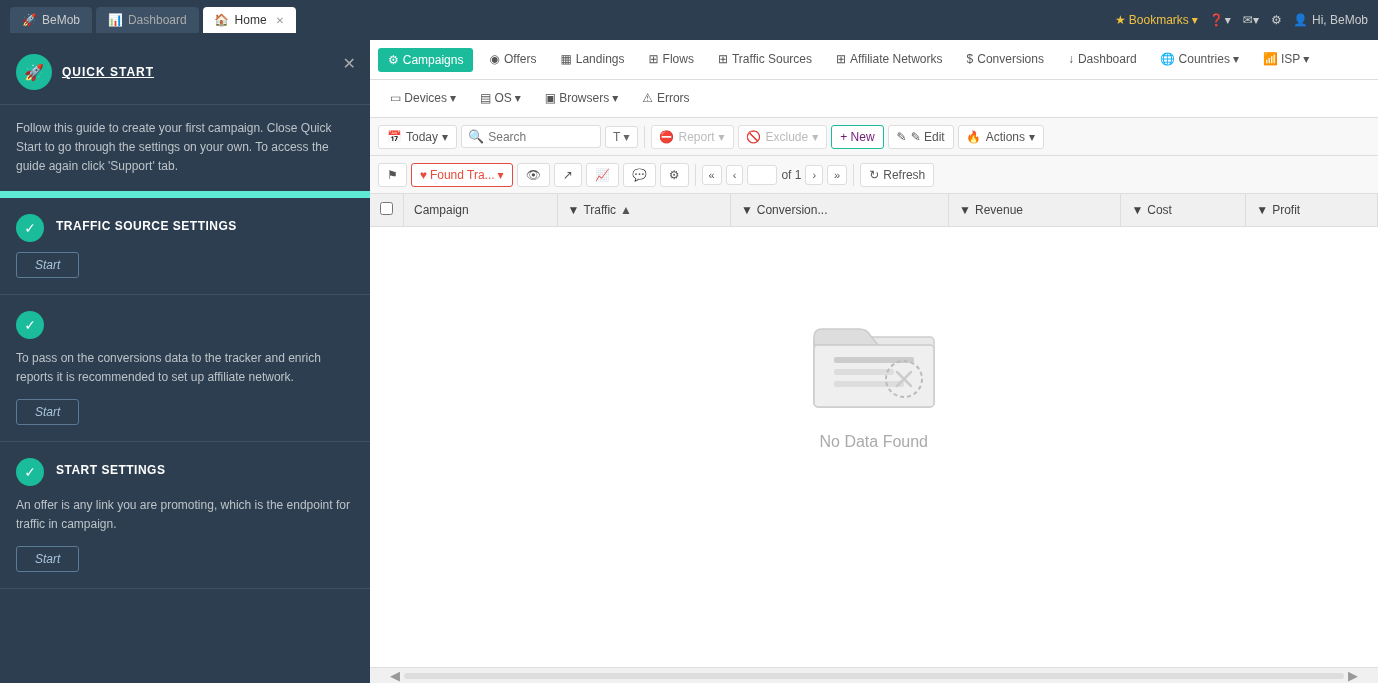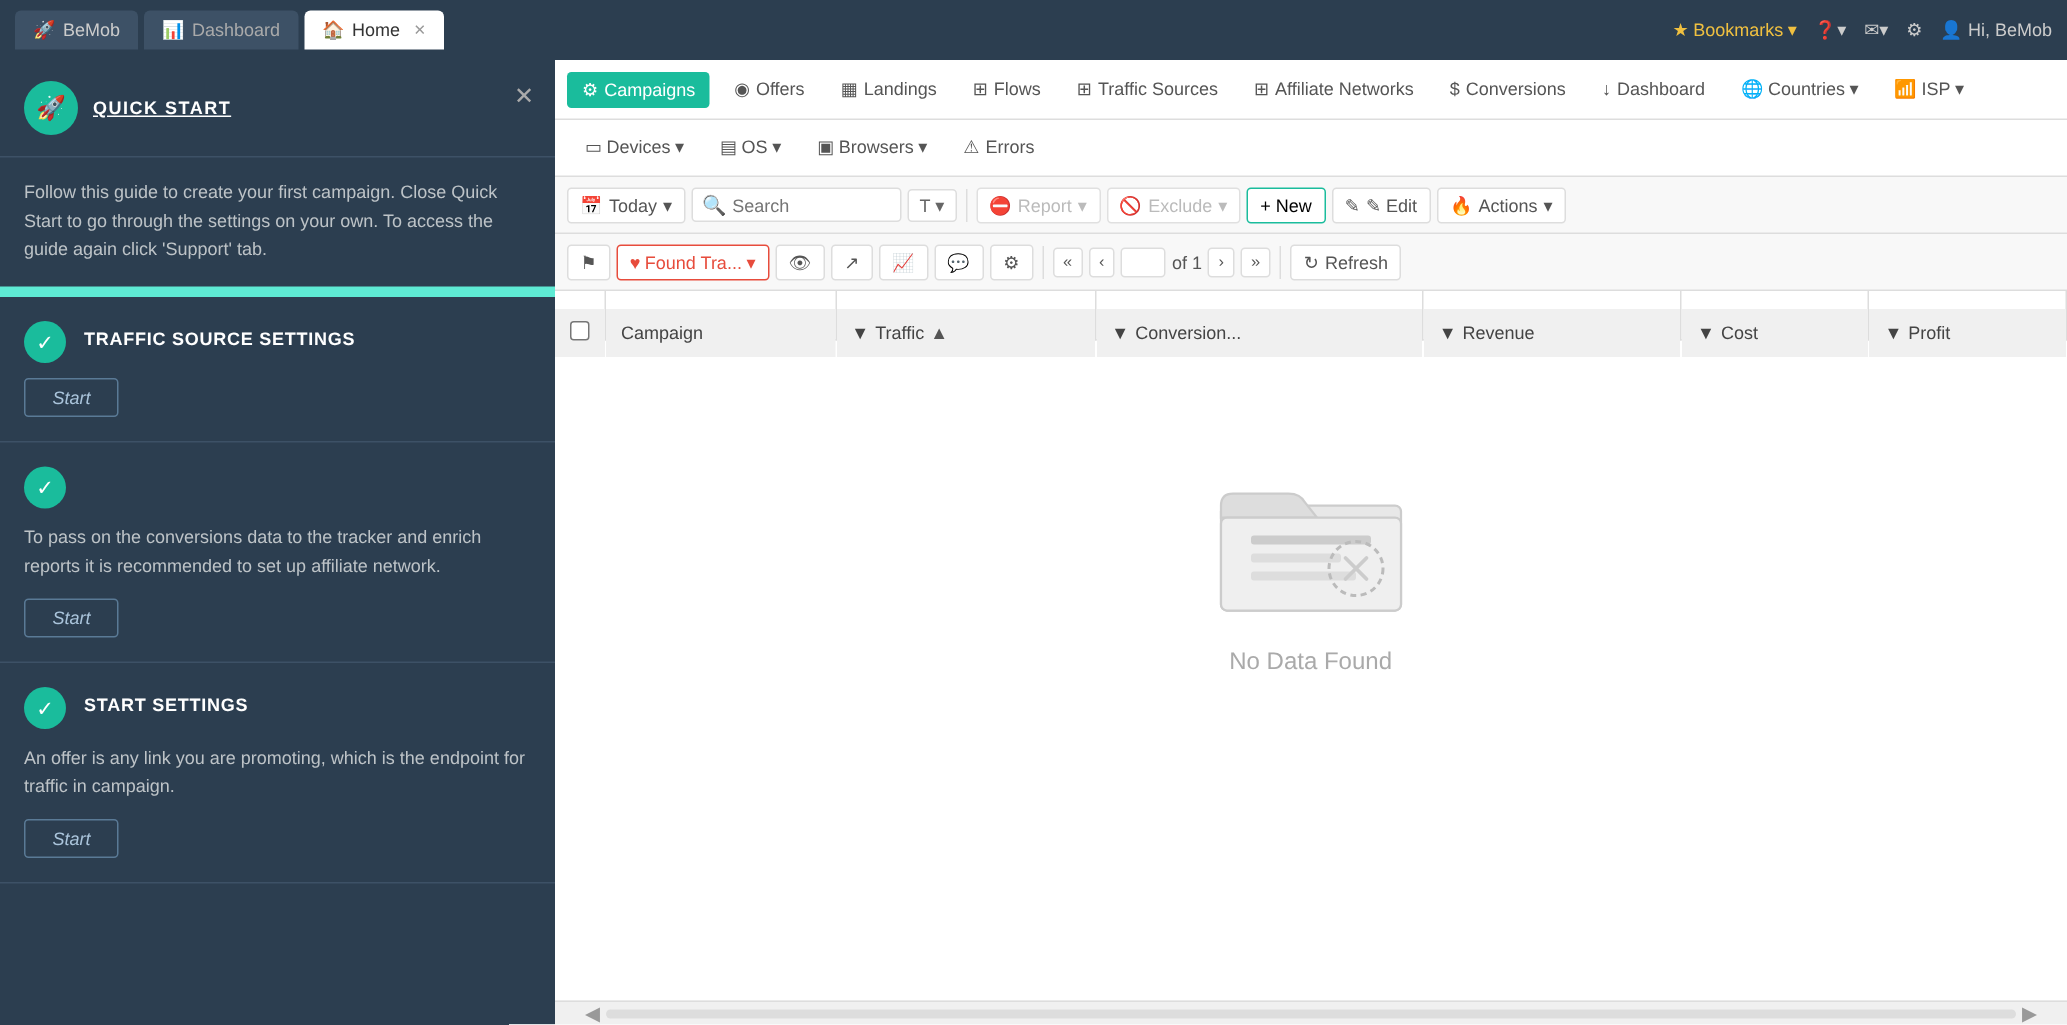--- a/index.html
+++ b/index.html
@@ -200,21 +200,21 @@
       background: #fff;
       color: #555;
       cursor: pointer;
       font-size: 12px;
       white-space: nowrap;
     }
     .toolbar-btn.disabled { color: #bbb; border-color: #e0e0e0; }
     .toolbar-btn-primary {
       background: #fff;
       border-color: #1abc9c;
-      color: #000000;
+      color: #701a75;
     }
     .toolbar-divider { width: 1px; height: 22px; background: #ddd; margin: 0 2px; }
     .search-input-wrap {
       display: flex; align-items: center;
       border: 1px solid #ddd;
       border-radius: 3px;
       background: #fff;
       padding: 3px 6px;
       gap: 4px;
       width: 140px;
@@ -253,21 +253,21 @@
     thead th {
       background: #f0f0f0;
       border-bottom: 1px solid #ddd;
       border-right: 1px solid #ddd;
       padding: 8px 10px;
       text-align: left;
       font-weight: 500;
       color: #444;
       white-space: nowrap;
       position: sticky;
-      top: 12px;
+      top: 0;
       z-index: 1;
     }
     thead th:first-child { width: 30px; }
     .col-sort { display: flex; align-items: center; gap: 4px; }
     .sort-asc { color: #555; }
 
     
     .empty-state {
       display: flex;
       flex-direction: column;

